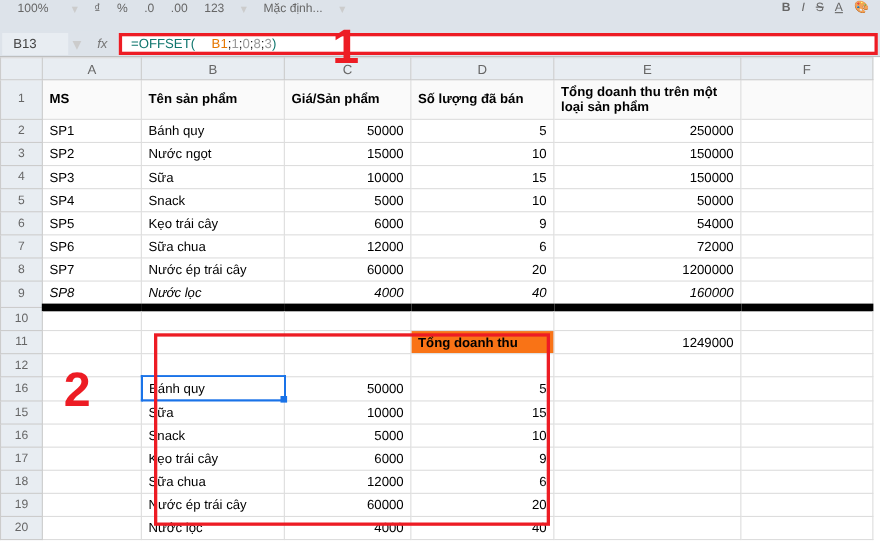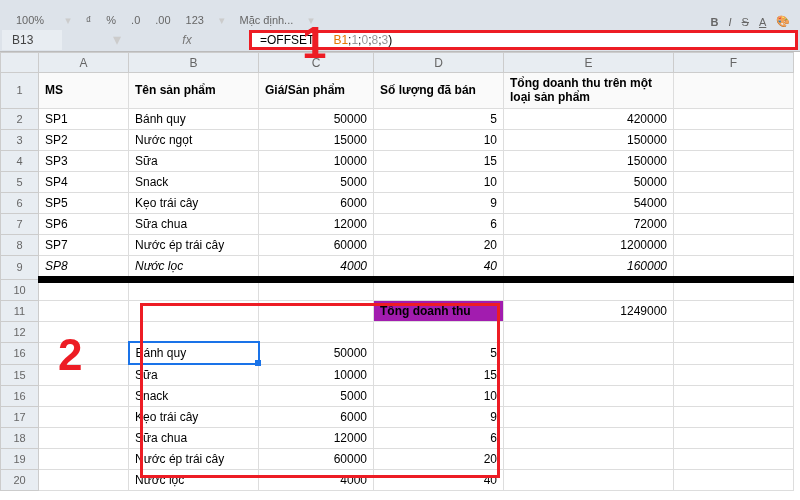--- a/index.html
+++ b/index.html
@@ -1,27 +1,27 @@
 <!DOCTYPE html>
 <html><head>
   <meta charset="utf-8">
   <style>
     * { margin: 0; padding: 0; box-sizing: border-box; font-family: Arial, sans-serif; }
     body { background: #dde3ea; width: 800px; height: 500px; overflow: hidden; position: relative; }
     
-    .toolbar { height: 28px; background: #dde3ea; display: flex; align-items: flex-end; padding: 0 10px; gap: 8px; font-size: 11px; color: #666; }
+    .toolbar { height: 28px; background: #dde3ea; display: flex; align-items: flex-start; padding: 0 10px; gap: 8px; font-size: 11px; color: #666; }
     .toolbar-btn { padding: 2px 6px; cursor: pointer; }
     .toolbar-left { display: flex; gap: 15px; align-items: center; }
     .toolbar-right { margin-left: auto; display: flex; gap: 10px; align-items: center; }
     
-    .formula-row { height: 24px; background: #dde3ea; display: flex; align-items: center; padding: 0 2px; border-bottom: 1px solid #bbb; gap: 47px; }
+    .formula-row { height: 24px; background: #dde3ea; display: flex; align-items: center; padding: 0 2px; border-bottom: 1px solid #bbb; }
     .cell-ref { width: 60px; font-size: 12px; padding-left: 10px; color: #444; background: #e8edf2; height: 20px; display: flex; align-items: center; }
     .fx-icon { width: 30px; text-align: center; font-style: italic; font-size: 12px; color: #777; }
     .formula-input { flex: 1; background: white; height: 20px; padding: 2px 8px; font-size: 12px; border: 3px solid #ed1c24; display: flex; align-items: center; position: relative; }
-    .formula-text { color: #000000; }
+    .formula-text { color: #0f766e; }
     .formula-ref { color: #e67700; margin-left: 15px; }
     .formula-semi { color: #222; }
     .formula-num { color: #999; }
     
     .sheet { background: white; overflow: auto; height: calc(100% - 52px); }
     
     .grid { border-collapse: collapse; font-size: 12px; }
     .grid th { background: #e8edf2; border: 1px solid #ccc; font-weight: normal; color: #666; padding: 2px; text-align: center; }
     .grid th.corner { width: 38px; height: 20px; }
     .grid th.col-header { height: 20px; }
@@ -31,21 +31,21 @@
     .grid .header-row td { font-weight: bold; text-align: left; background: #fafafa; border-top: 1px solid #888; }
     .grid .header-row td.wrap { white-space: normal; line-height: 1.2; }
     
     .col-A { width: 90px; }
     .col-B { width: 130px; }
     .col-C { width: 115px; }
     .col-D { width: 130px; }
     .col-E { width: 170px; }
     .col-F { width: 120px; }
     
-    .summary-row td:nth-child(5) { background: #a21caf; font-weight: bold; text-align: left; }
+    .summary-row td:nth-child(5) { background: #f97316; font-weight: bold; text-align: left; }
     
     .bottom-border td { border-bottom: 7px solid #000000; font-style: italic; }
     
     .sel-cell { border: 2px solid #1a73e8 !important; position: relative; }
     .sel-handle { position: absolute; width: 6px; height: 6px; background: #1a73e8; bottom: -3px; right: -3px; }
     
     .annotation { position: absolute; font-size: 44px; font-weight: 900; color: #ed1c24; font-family: Arial Black, Arial, sans-serif; }
     .anno1 { top: 18px; left: 302px; }
     .anno2 { top: 330px; left: 58px; }
     .red-box1 { position: absolute; border: 3px solid #ed1c24; pointer-events: none; }
@@ -117,21 +117,21 @@
     <td></td>
   </tr>
   </tbody>
       <tbody id="data-rows">
         <tr>
           <th class="row-header">2</th>
     <td class="left">SP1</td>
     <td class="left">Bánh quy</td>
     <td>50000</td>
     <td>5</td>
-    <td>420000</td>
+    <td>250000</td>
     <td></td>
         </tr>
         <tr>
           <th class="row-header">3</th>
     <td class="left">SP2</td>
     <td class="left">Nước ngọt</td>
     <td>15000</td>
     <td>10</td>
     <td>150000</td>
     <td></td>

